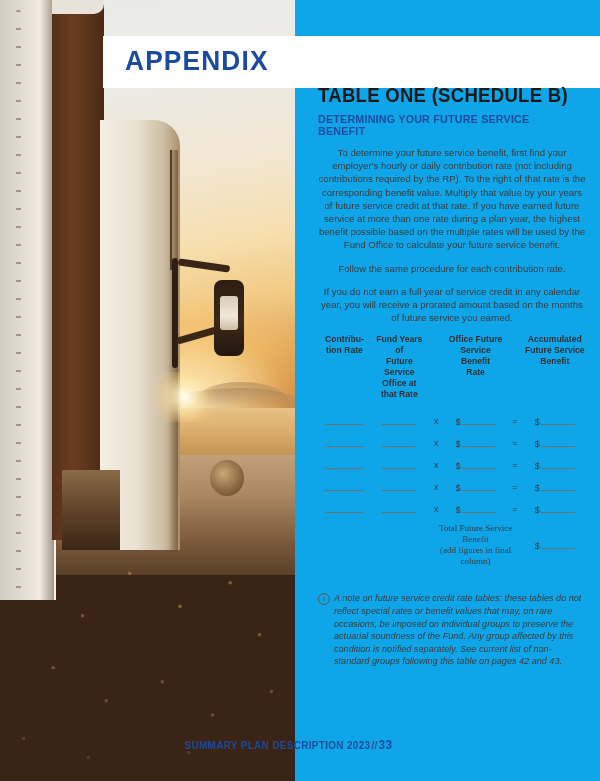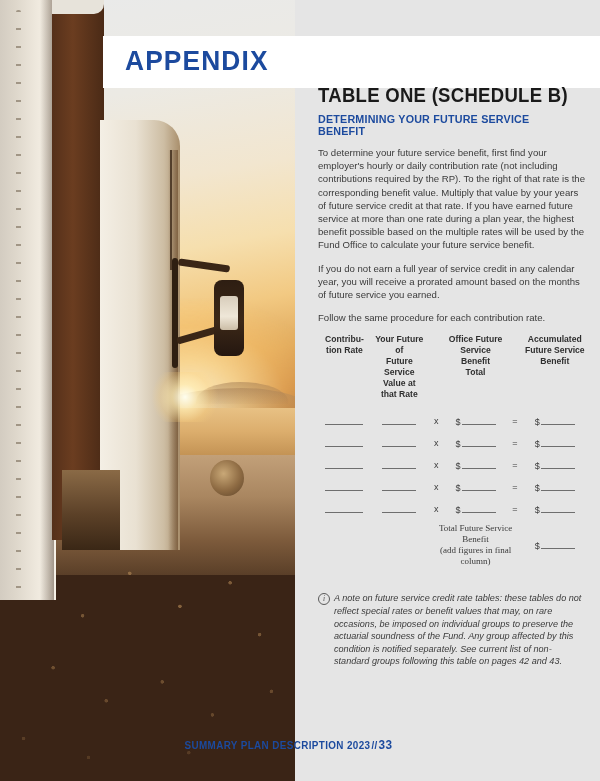--- a/index.html
+++ b/index.html
@@ -4,21 +4,21 @@
 <style>
   html, body {
     margin: 0;
     padding: 0;
     background: #ffffff;
   }
   .page {
     position: relative;
     width: 600px;
     height: 781px;
-    background: #e5e5e5;
+    background: #0ea5e9;
     overflow: hidden;
     font-family: "Liberation Sans", sans-serif;
   }
 
   
   .photo {
     position: absolute;
     left: 0;
     top: 0;
     width: 295px;
@@ -304,21 +304,21 @@
     letter-spacing: 0.2px;
     margin: 0 0 9px 0;
     transform: scaleX(0.96);
     transform-origin: left center;
   }
   .body-par {
     font-size: 9.6px;
     line-height: 13.2px;
     color: #3b3b3b;
     margin: 0 0 10px 0;
-    text-align: left;
+    text-align: center;
   }
 
   
   .benefit-table {
     width: 268px;
     border-collapse: collapse;
   }
   .benefit-table th {
     font-size: 8.6px;
     line-height: 11px;
@@ -464,49 +464,49 @@
 
   <div class="appendix-band"></div>
   <div class="appendix-title">APPENDIX</div>
 
   <div class="content">
 
     <h1 class="table-title">TABLE ONE (SCHEDULE B)</h1>
     <h2 class="table-subtitle">DETERMINING YOUR FUTURE SERVICE BENEFIT</h2>
 
     <p class="body-par">To determine your future service benefit, first find your employer's hourly or daily contribution rate (not including contributions required by the RP). To the right of that rate is the corresponding benefit value. Multiply that value by your years of future service credit at that rate. If you have earned future service at more than one rate during a plan year, the highest benefit possible based on the multiple rates will be used by the Fund Office to calculate your future service benefit.</p>
+    <p class="body-par">Follow the same procedure for each contribution rate.</p>
     <p class="body-par">If you do not earn a full year of service credit in any calendar year, you will receive a prorated amount based on the months of future service you earned.</p>
-    <p class="body-par">Follow the same procedure for each contribution rate.</p>
 
     <table class="benefit-table">
       <colgroup>
         <col class="col-rate">
         <col class="col-years">
         <col class="col-op">
         <col class="col-value">
         <col class="col-eq">
         <col class="col-accum">
       </colgroup>
       <thead>
         <tr>
           <th>
             <span>Contribu-</span><br>
             <span>tion Rate</span>
           </th>
           <th>
-            <span>Your Future of</span><br>
+            <span>Fund Years of</span><br>
             <span>Future Service</span><br>
-            <span>Value at</span><br>
+            <span>Office at</span><br>
             <span>that Rate</span>
           </th>
           <th></th>
           <th>
             <span>Office Future</span><br>
             <span>Service Benefit</span><br>
-            <span>Total</span>
+            <span>Rate</span>
           </th>
           <th></th>
           <th>
             <span>Accumulated</span><br>
             <span>Future Service</span><br>
             <span>Benefit</span>
           </th>
         </tr>
       </thead>
       <tbody id="benefit-rows">

